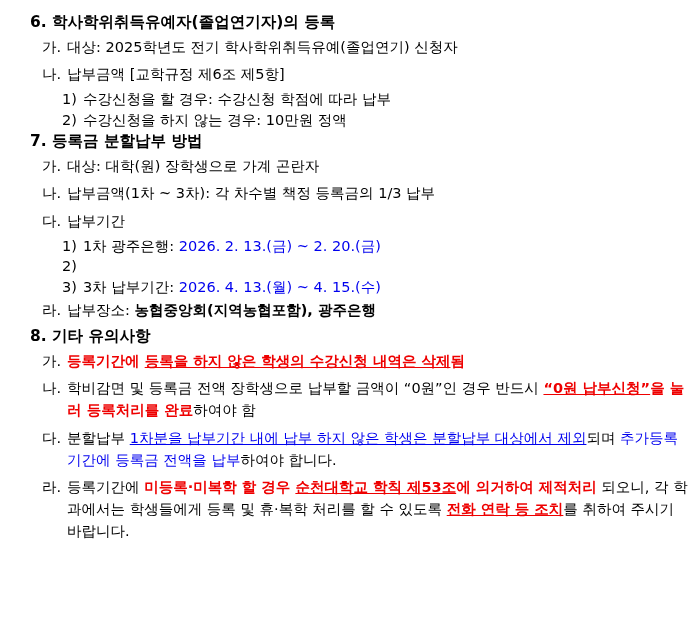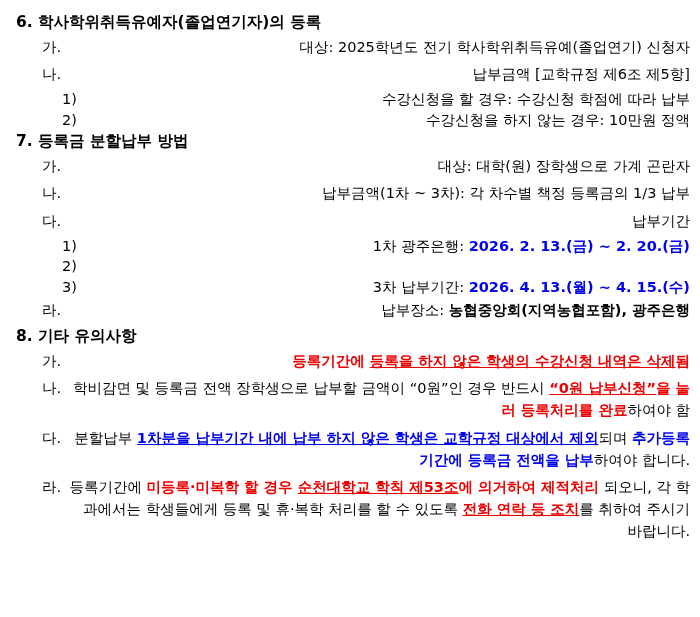--- a/index.html
+++ b/index.html
@@ -20,41 +20,40 @@
     padding: 8px 10px 0 10px;
     box-sizing: border-box;
     width: 700px;
   }
   .section {
     margin-bottom: 2px;
   }
   .h-item {
     font-weight: bold;
     font-size: 15.5px;
-    margin: 7px 0 6px 0;
+    margin: 7px 0 6px 14px;
     padding-left: 6px;
   }
   .lvl2 {
     padding-left: 52px;
     margin: 6px 0;
     display: flex;
     align-items: flex-start;
   }
   .marker {
     flex: 0 0 auto;
     margin-right: 6px;
     white-space: nowrap;
   }
   .txt {
     flex: 1 1 auto;
-    text-align: right;
   }
   .blue {
     color: #0000ee;
-    font-weight: bold;
+    font-weight: normal;
   }
   .red {
     color: #ee0000;
     font-weight: bold;
   }
   .bold {
     font-weight: bold;
   }
   .uline {
     text-decoration: underline;
@@ -128,21 +127,21 @@
         <div class="l1-wrap">
           <span class="marker">가.</span>
           <span class="txt"><span class="red">등록기간에 </span><span class="red uline">등록을 하지 않은 학생의 수강신청 내역은 삭제</span><span class="red">됨</span></span>
         </div>
         <div class="l1-wrap">
           <span class="marker">나.</span>
           <span class="txt"><span>학비감면 및 등록금 전액 장학생으로 납부할 금액이 “0원”인 경우 반드시 </span><span class="red uline">“0원 납부신청”</span><span class="red">을 눌러 등록처리를 완료</span><span>하여야 함</span></span>
         </div>
         <div class="l1-wrap">
           <span class="marker">다.</span>
-          <span class="txt"><span>분할납부 </span><span class="blue uline">1차분을 납부기간 내에 납부 하지 않은 학생은 교학규정 대상에서 제외</span><span>되며 </span><span class="blue">추가등록기간에 등록금 전액을 납부</span><span>하여야 합니다.</span></span>
+          <span class="txt"><span>분할납부 </span><span class="blue uline">1차분을 납부기간 내에 납부 하지 않은 학생은 분할납부 대상에서 제외</span><span>되며 </span><span class="blue">추가등록기간에 등록금 전액을 납부</span><span>하여야 합니다.</span></span>
         </div>
         <div class="l1-wrap">
           <span class="marker">라.</span>
           <span class="txt"><span>등록기간에 </span><span class="red">미등록·미복학 할 경우 </span><span class="red uline">순천대학교 학칙 제53조</span><span class="red">에 의거하여 제적처리</span><span> 되오니, 각 학과에서는 학생들에게 등록 및 휴·복학 처리를 할 수 있도록 </span><span class="red uline">전화 연락 등 조치</span><span>를 취하여 주시기 바랍니다.</span></span>
         </div>
       </div>
     </div>
 </div>
 
 </body></html>

